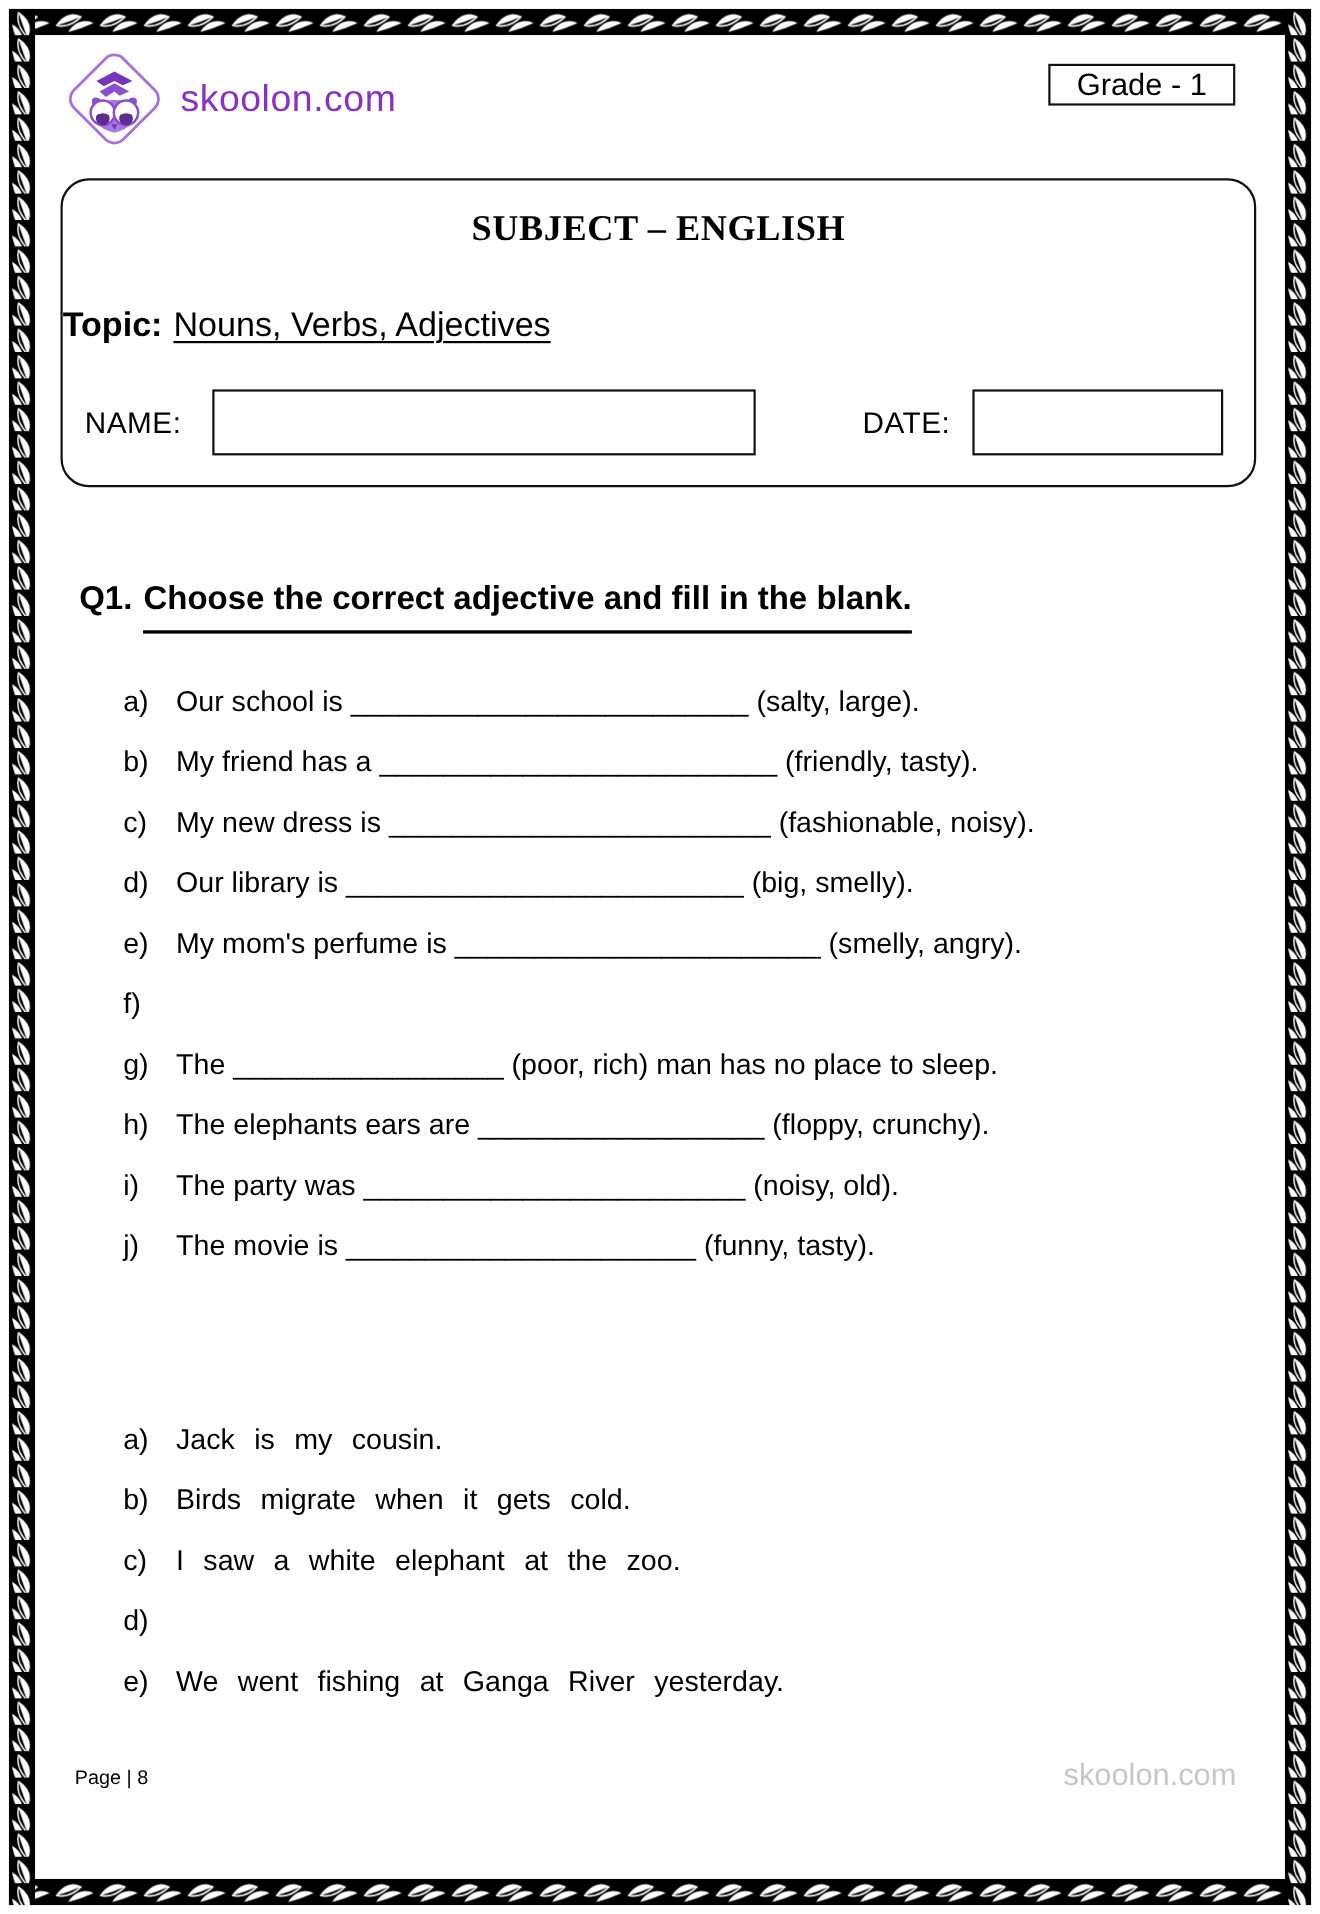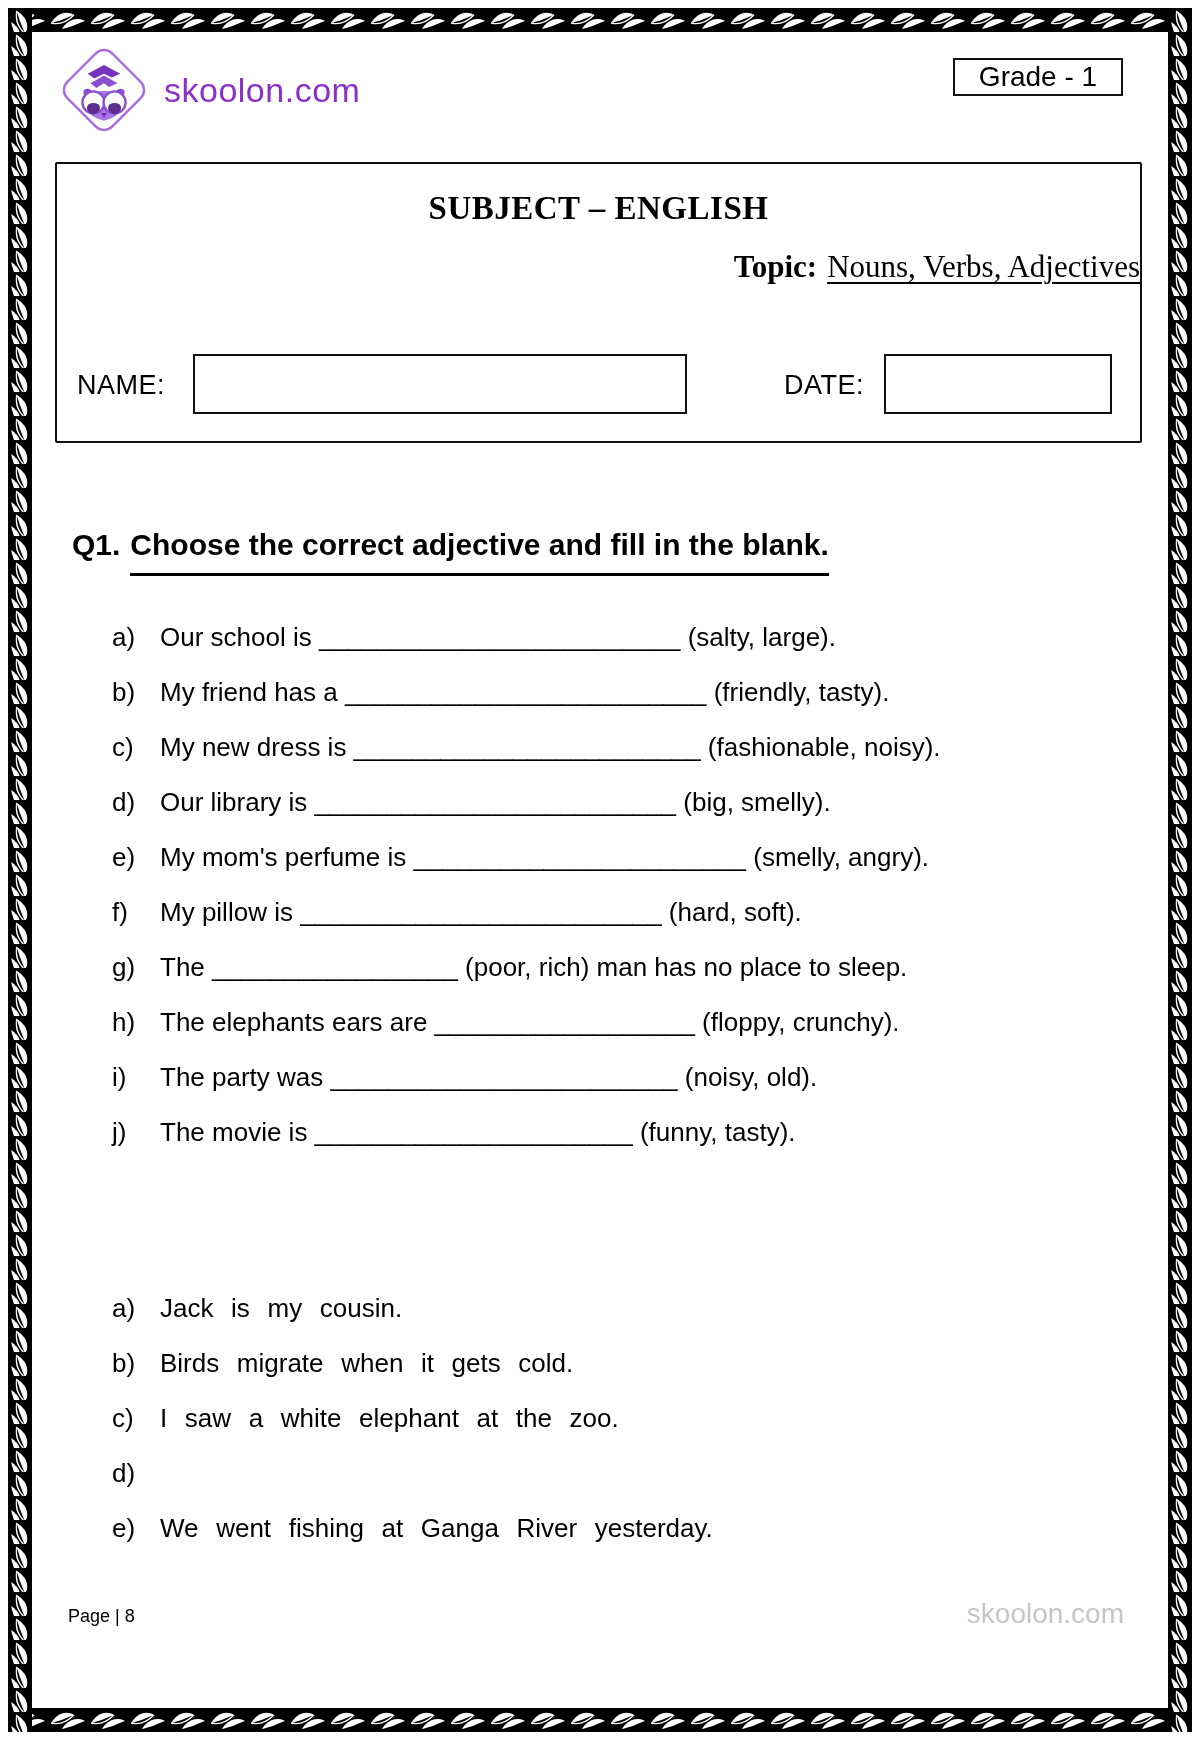--- a/index.html
+++ b/index.html
@@ -22,23 +22,23 @@
 
   
   .logo-block{position:absolute;left:56px;top:42px;display:flex;align-items:center;}
   .logo-text{margin-left:12px;font-size:34px;color:var(--brand-purple,#8b2fc9);letter-spacing:.5px;}
 
   
   .grade-badge{position:absolute;left:953px;top:58px;width:170px;height:38px;border:2.5px solid #111;
     display:flex;align-items:center;justify-content:center;font-size:28px;}
 
   
-  .header-box{position:absolute;left:55px;top:162px;width:1087px;height:281px;border:2.5px solid #111;border-radius:2px;}
+  .header-box{position:absolute;left:55px;top:162px;width:1087px;height:281px;border:2.5px solid #111;border-radius:26px;}
   .subject-title{margin-top:26px;text-align:center;font-family:"Liberation Serif",serif;font-weight:bold;font-size:33px;letter-spacing:.5px;}
-  .topic-line{margin-top:22px;text-align:right;font-family:Liberation Serif, serif;font-size:31px;}
+  .topic-line{margin-top:50px;text-align:left;font-family:Liberation Sans, sans-serif;font-size:31px;}
   .topic-label{font-weight:bold;margin-right:10px;}
   .topic-value{text-decoration:underline;text-underline-offset:5px;text-decoration-thickness:2px;}
   .field-label{position:absolute;font-size:27px;letter-spacing:.5px;}
   .name-label{left:20px;top:206px;}
   .date-label{left:727px;top:206px;}
   .field-input{position:absolute;border:2.5px solid #111;background:#fff;font-size:26px;padding:0 10px;font-family:"Liberation Sans",sans-serif;}
   .name-input{left:136px;top:190px;width:494px;height:60px;}
   .date-input{left:827px;top:190px;width:228px;height:60px;}
 
   
@@ -169,21 +169,20 @@
         <span class="q-item-text">Our library is _________________________ (big, smelly).</span>
       </div>
 
       <div class="q-item">
         <span class="q-item-label">e)</span>
         <span class="q-item-text">My mom's perfume is _______________________ (smelly, angry).</span>
       </div>
 
       <div class="q-item">
         <span class="q-item-label">f)</span>
-        <span class="q-item-text">My pillow is _________________________ (hard, soft).</span>
       </div>
 
       <div class="q-item">
         <span class="q-item-label">g)</span>
         <span class="q-item-text">The _________________ (poor, rich) man has no place to sleep.</span>
       </div>
 
       <div class="q-item">
         <span class="q-item-label">h)</span>
         <span class="q-item-text">The elephants ears are __________________ (floppy, crunchy).</span>

